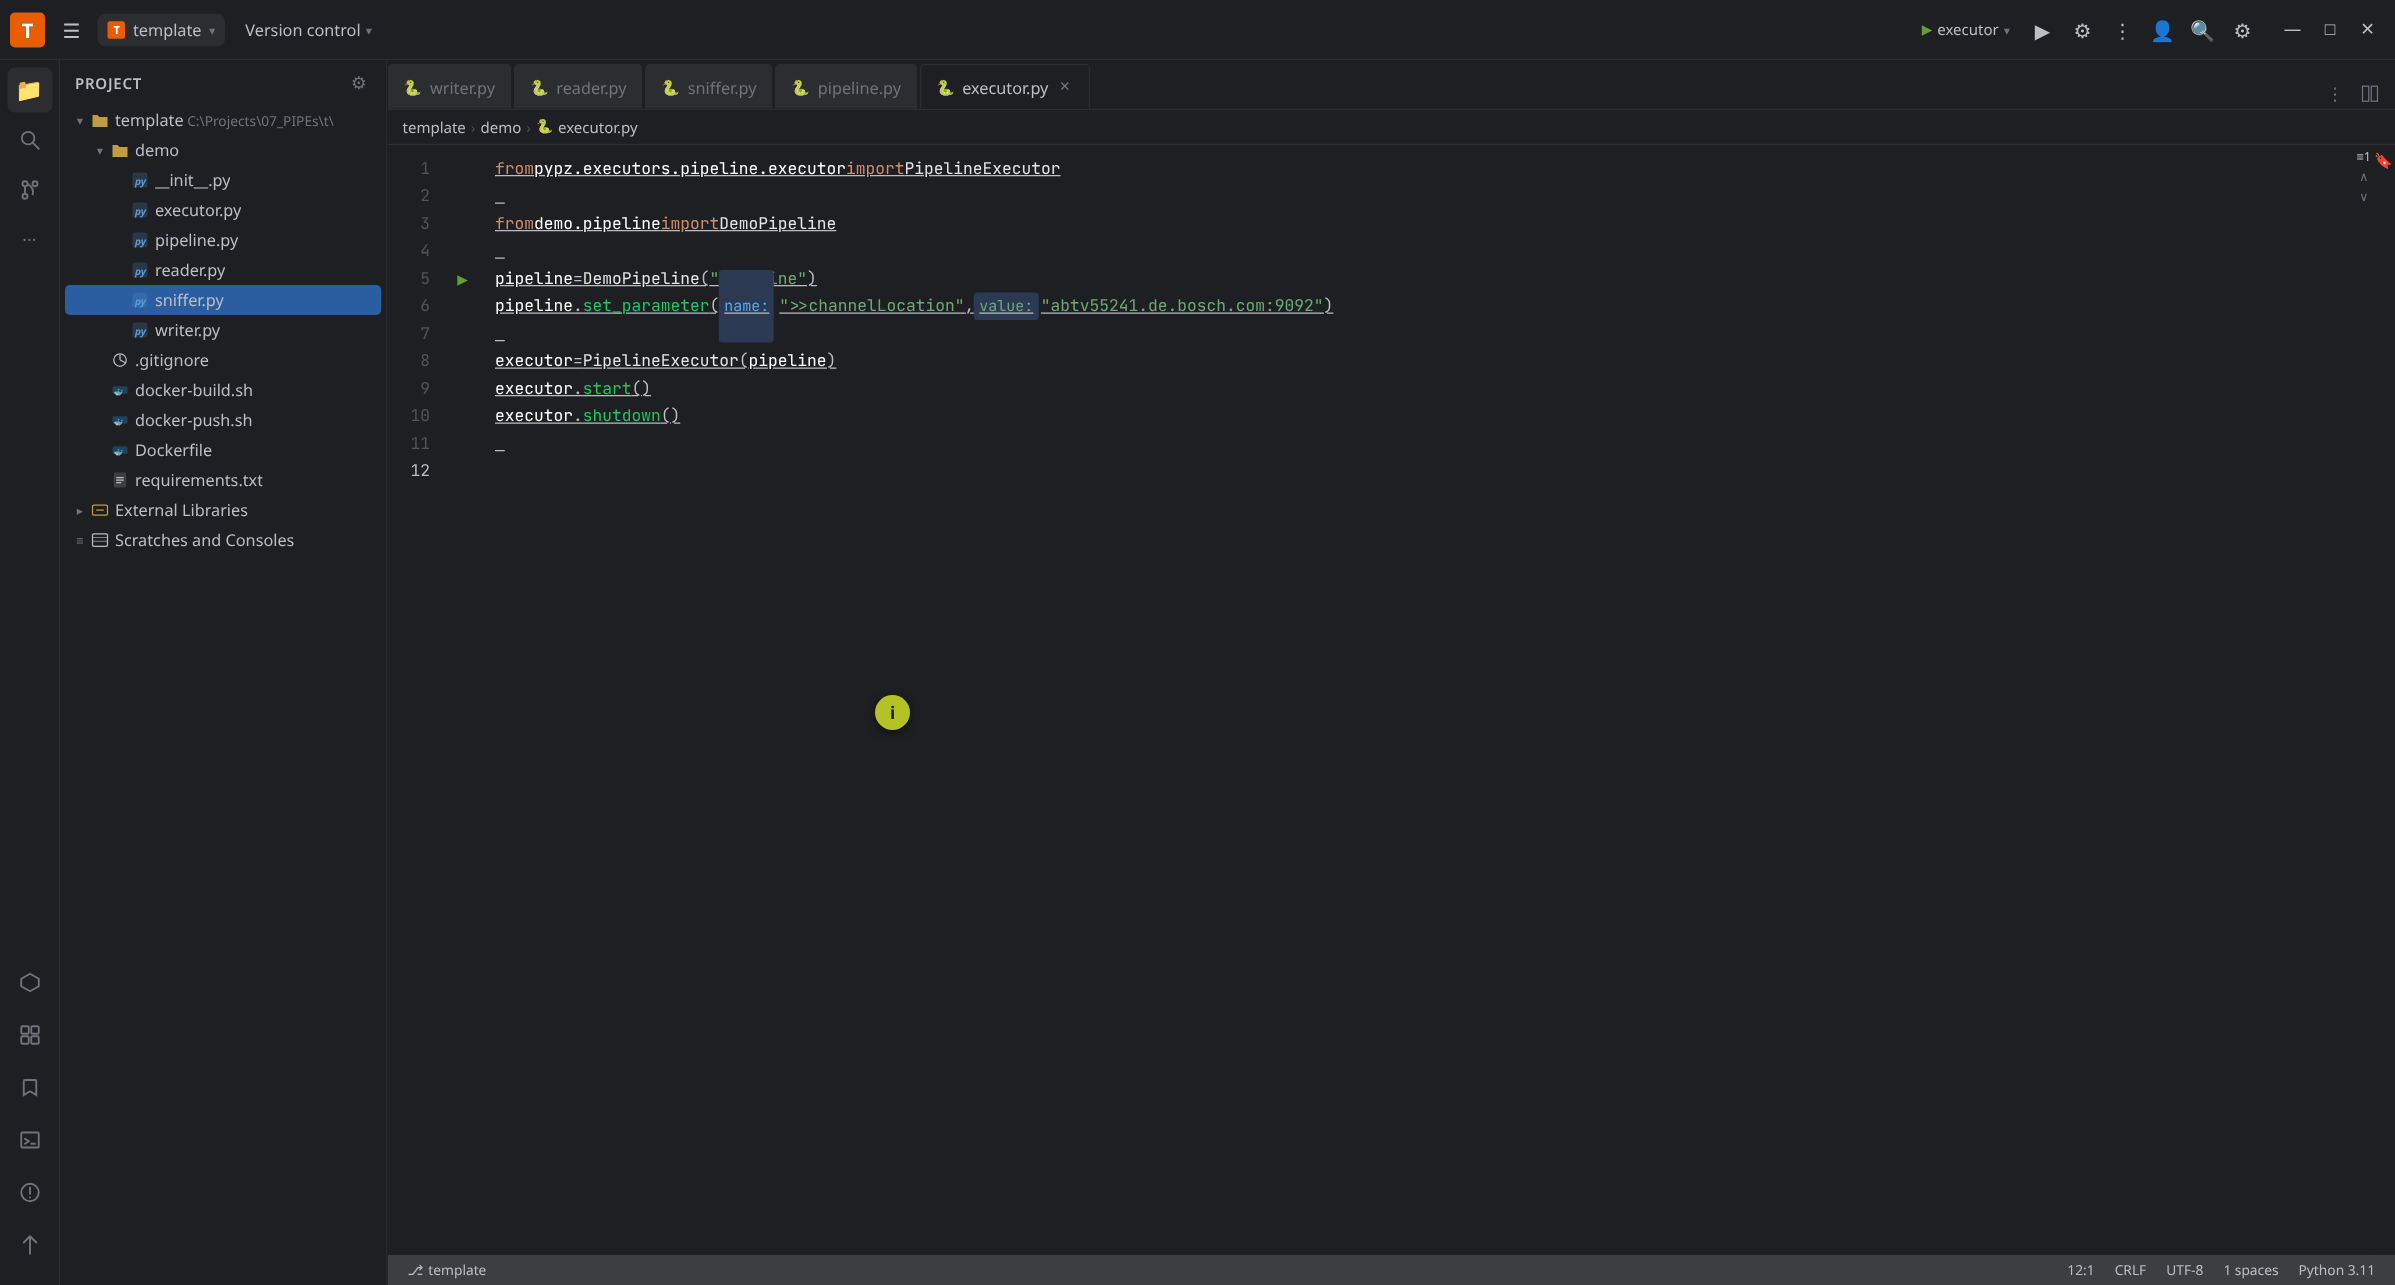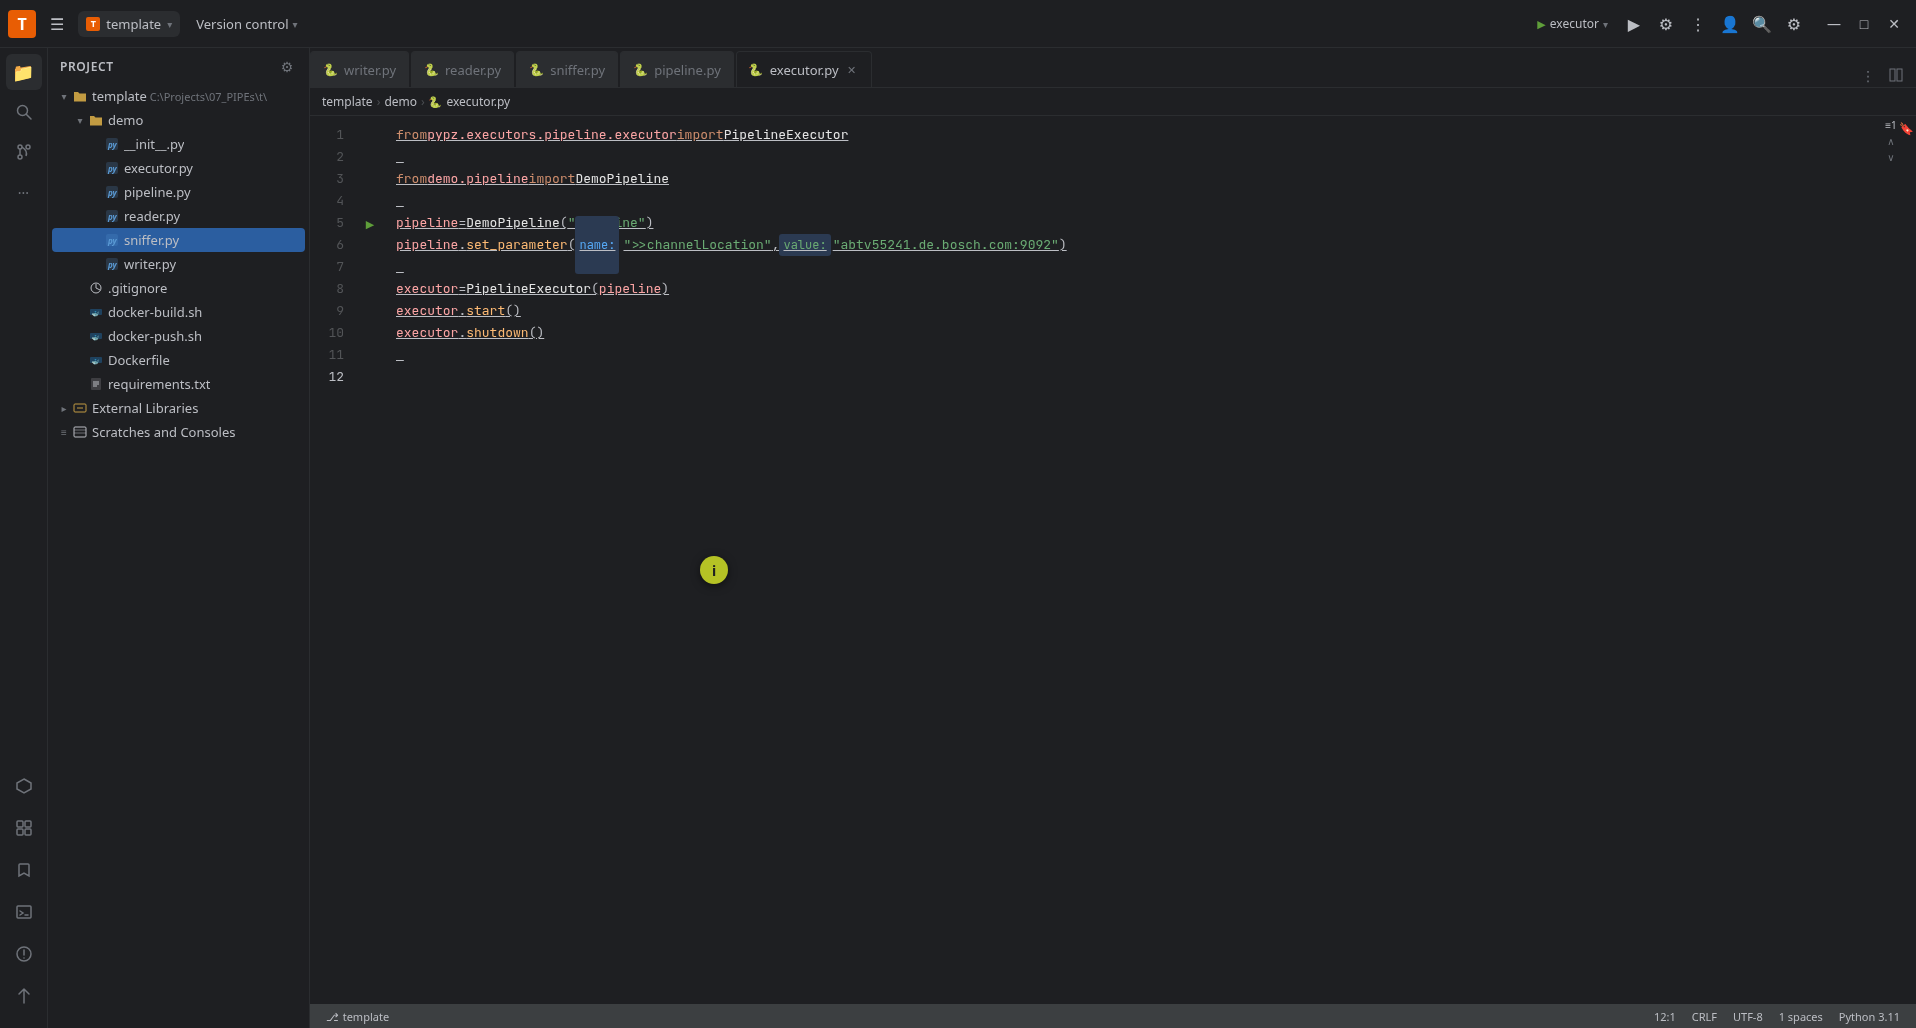--- a/index.html
+++ b/index.html
@@ -358,22 +358,22 @@
       position: relative;
       display: flex;
       align-items: center;
       text-decoration: underline;
     }
 
     
     .kw { color: #cf8e6d; } 
     .cls { color: #e5e5e5; } 
     .str { color: #6aab73; } 
-    .var { color: #fca5a5; } 
-    .fn { color: #fdba74; text-align: right; } 
+    .var { color: #ffffff; } 
+    .fn { color: #22c55e; text-align: right; } 
     .punc { color: #bcbec4; }
     .param-hint {
       background: #2b3a52;
       color: #56a8f5;
       border-radius: 3px;
       padding: 18px 4px;
       font-size: 12px;
       margin-right: 4px;
     }
     .param-val-hint {

